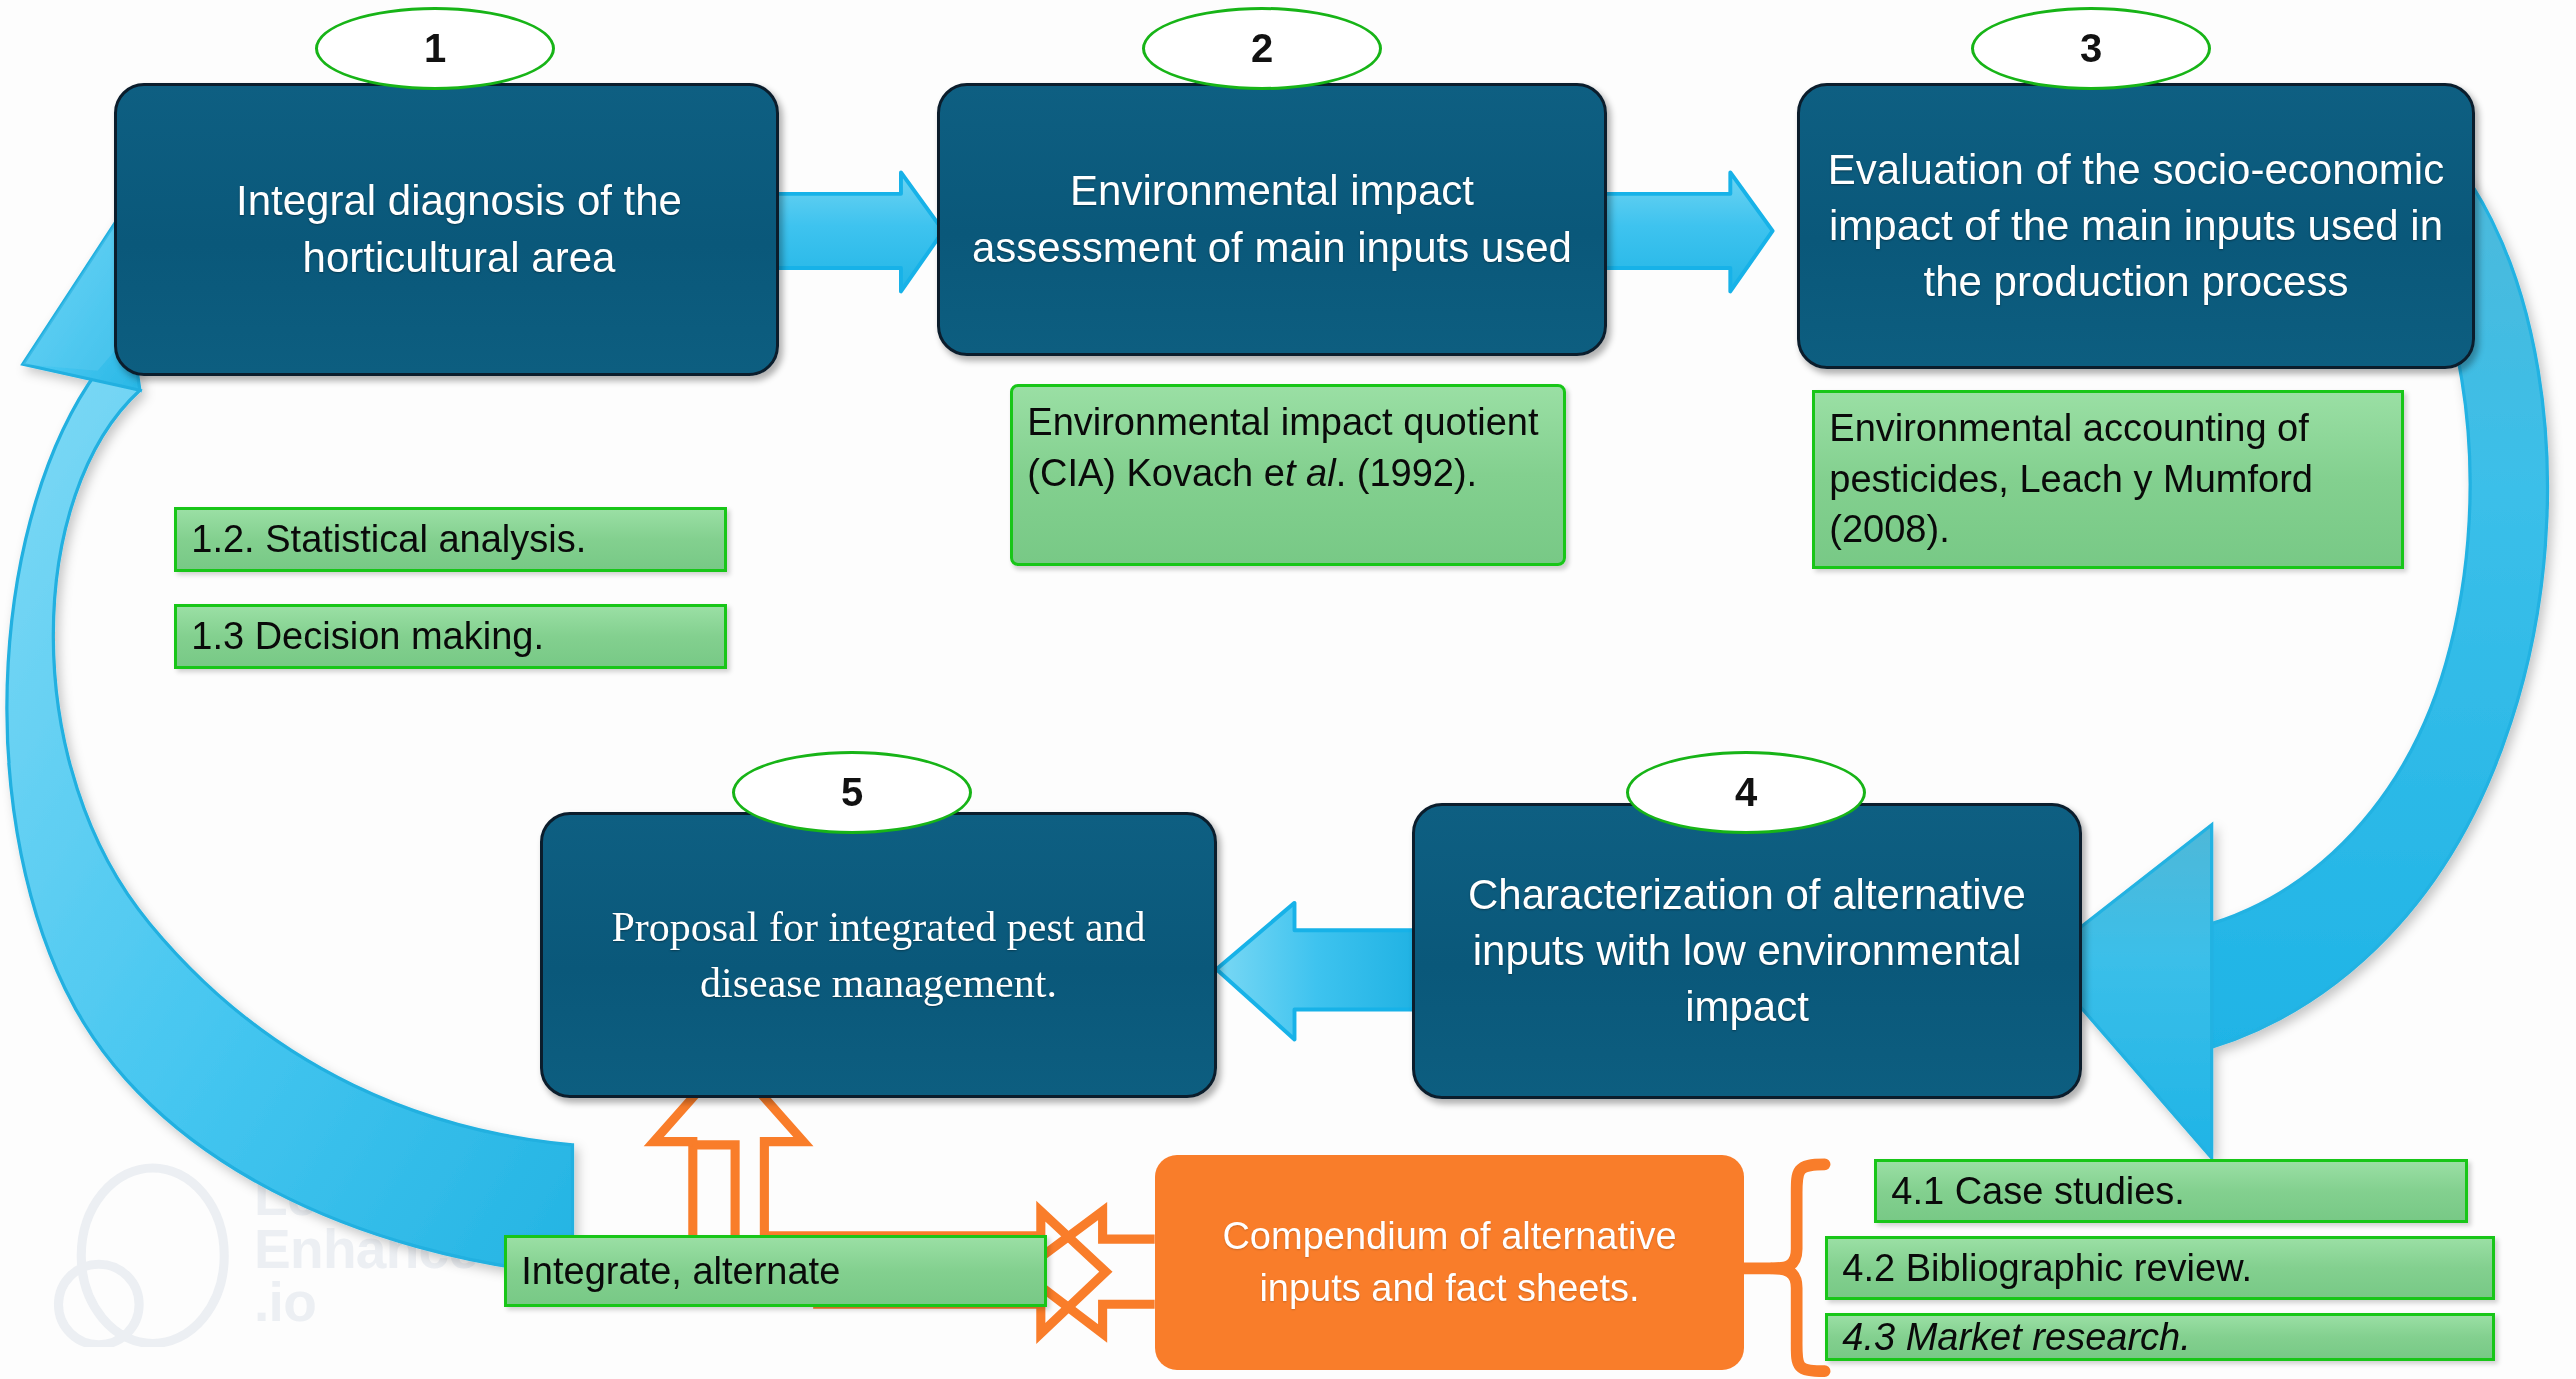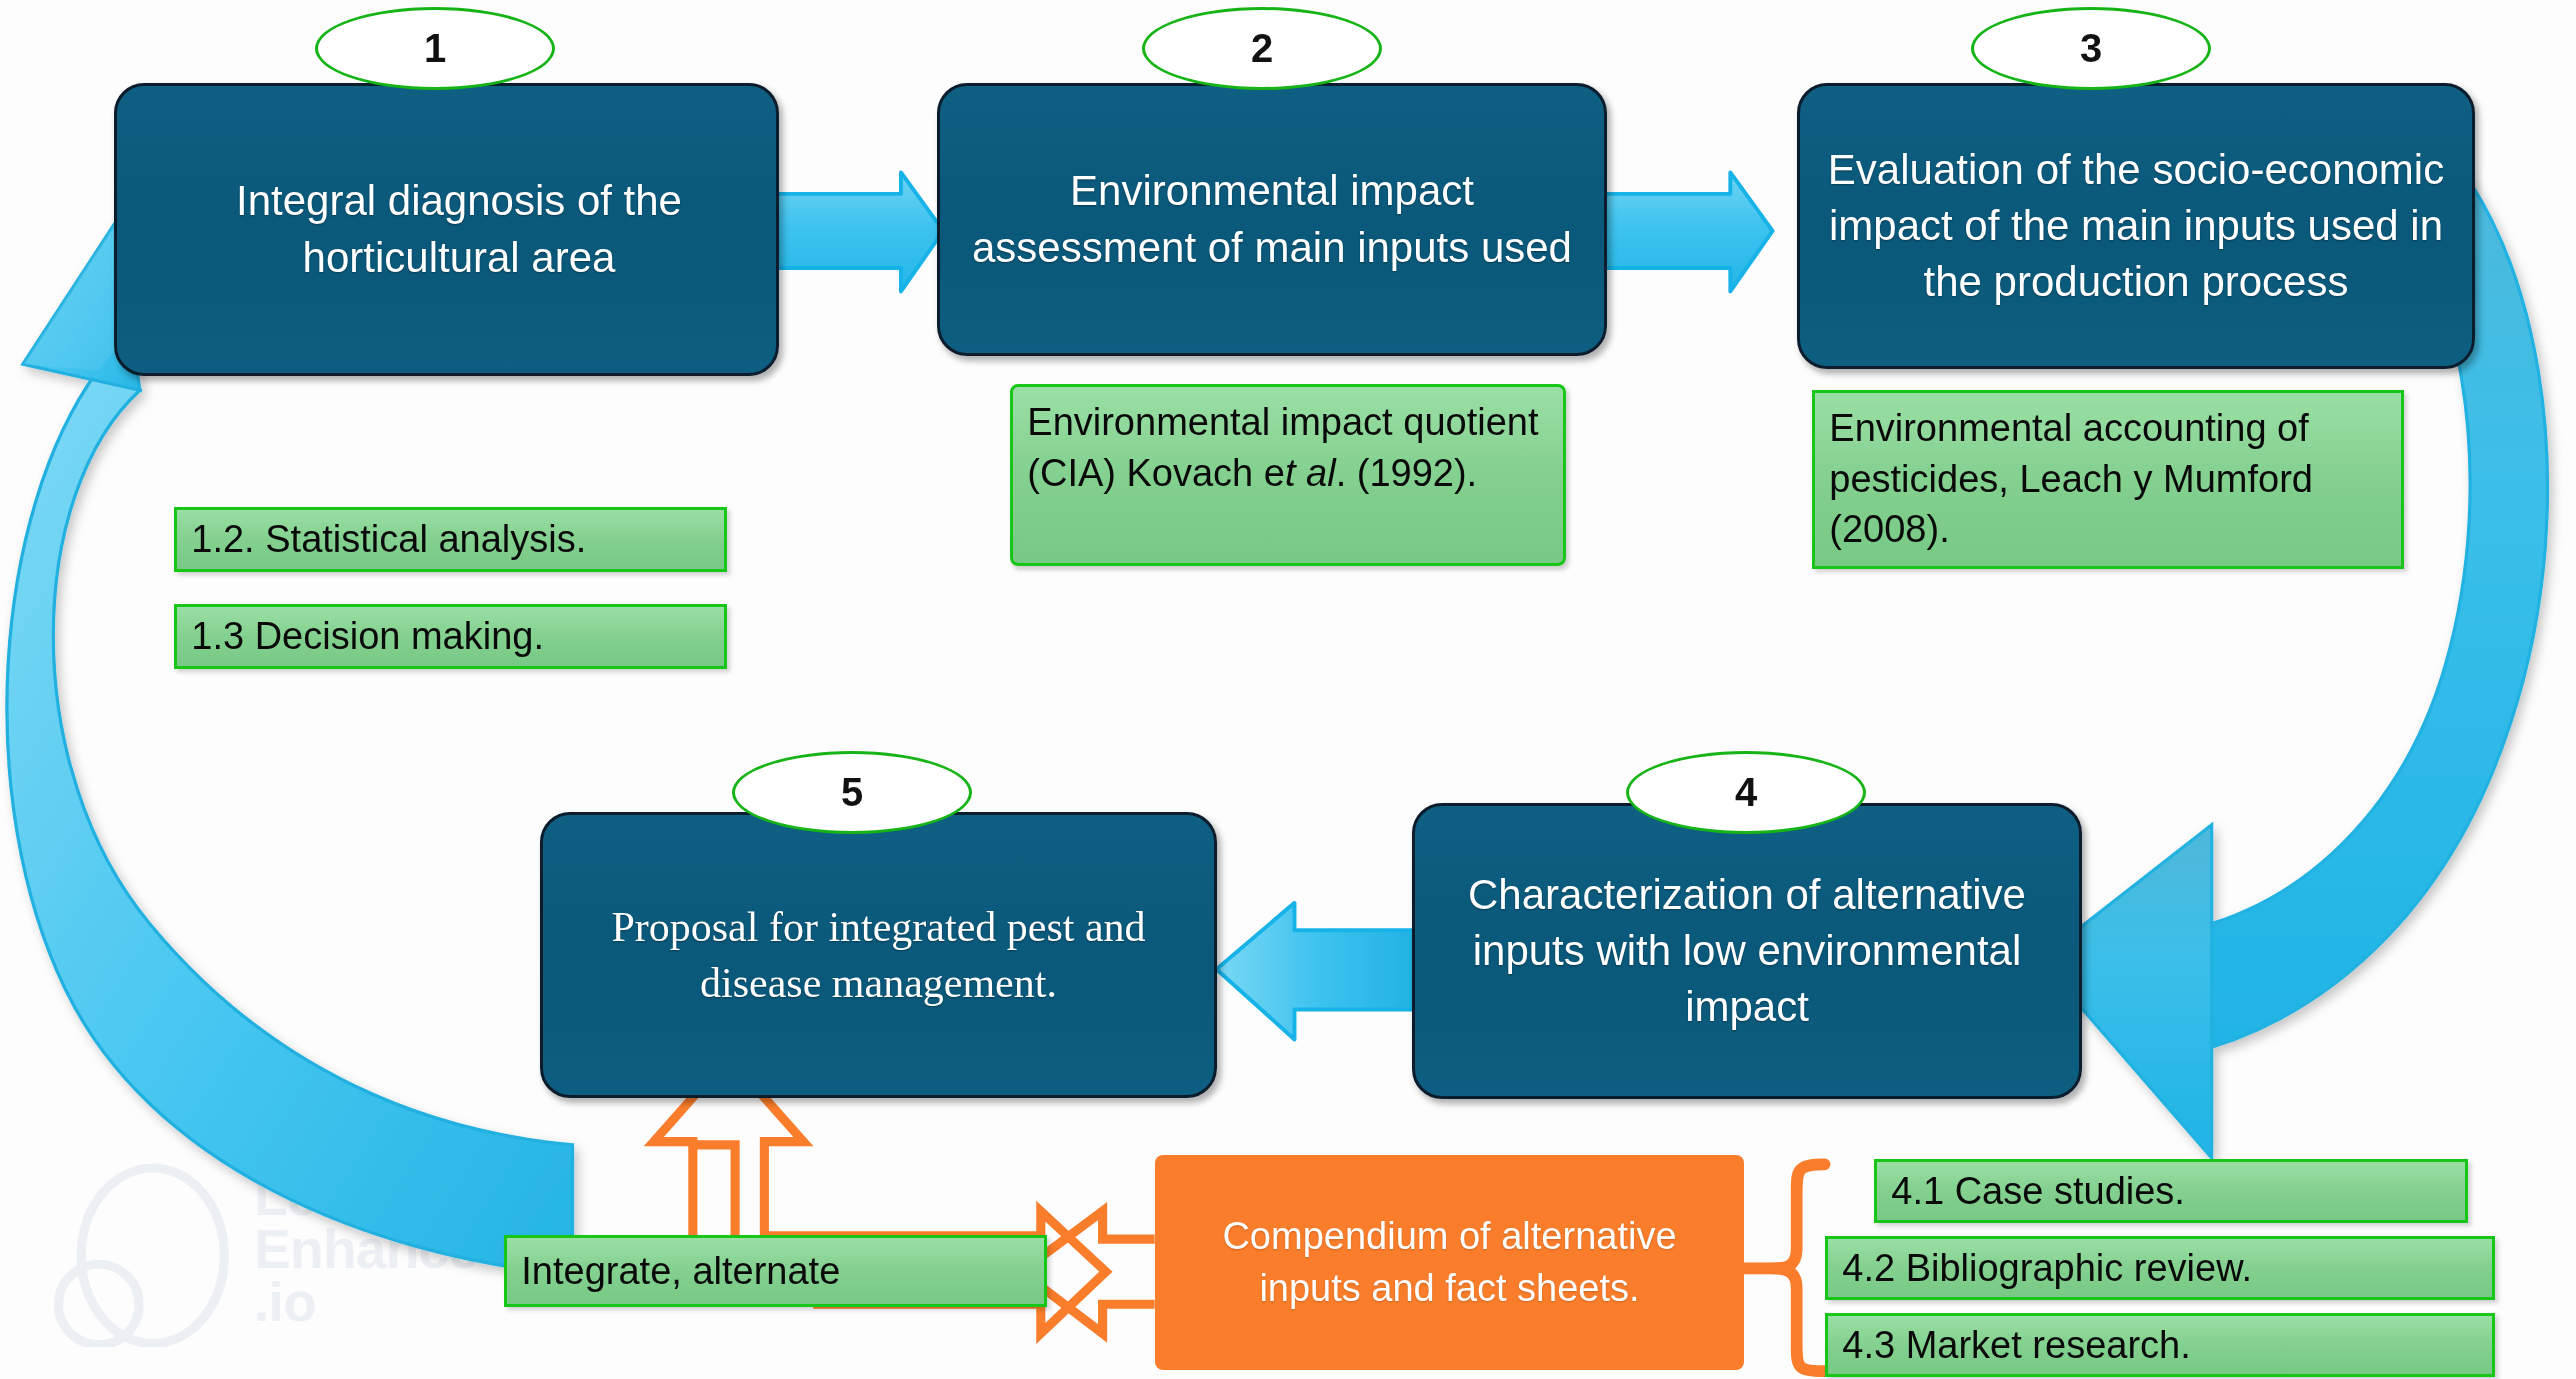--- a/index.html
+++ b/index.html
@@ -86,21 +86,21 @@
     box-shadow:2.6px 3.3px 4.6px rgba(0,0,0,.18);
     z-index:7;
   }
   .gbox.multi{align-items:flex-start;padding-top:10.4px;}
   .gbox i{font-style:italic;}
   
   #compendium{
     position:absolute;
     box-sizing:border-box;
     background:#f97d2a;
-    border-radius:8px;
+    border-radius:22px;
     color:#ffffff;
     font-size:38px;
     line-height:1.35;
     display:flex;
     align-items:center;
     justify-content:center;
     text-align:center;
     padding:9px 17px;
     z-index:7;
     text-shadow:0 1.3px 2px rgba(0,0,0,.18);
@@ -242,18 +242,18 @@
       <i>al</i><span>. (1992).</span>
     </span>
   </div>
 
   <div class="gbox multi" style="left:1812px; top:390px; width:592px; height:179px;">Environmental accounting of pesticides, Leach y Mumford (2008).</div>
 
   <div id="compendium" style="left:1155px; top:1155px; width:589px; height:215px;">Compendium of alternative inputs and fact sheets.</div>
 
   <div class="gbox" style="left:1874px; top:1159px; width:594px; height:64px;">4.1 Case studies.</div>
   <div class="gbox" style="left:1825px; top:1236px; width:670px; height:64px;">4.2 Bibliographic review.</div>
-  <div class="gbox" style="left:1825px; top:1313px; width:670px; height:64px;">4.3 Market research.</div>
+  <div class="gbox" style="left:1825px; top:1313px; width:670px; height:48px;font-style:italic;">4.3 Market research.</div>
 
   <div class="gbox" style="left:504px; top:1235px; width:543px; height:72px;text-align:center;">Integrate, alternate</div>
 
 </div>
 
 
 </body></html>

